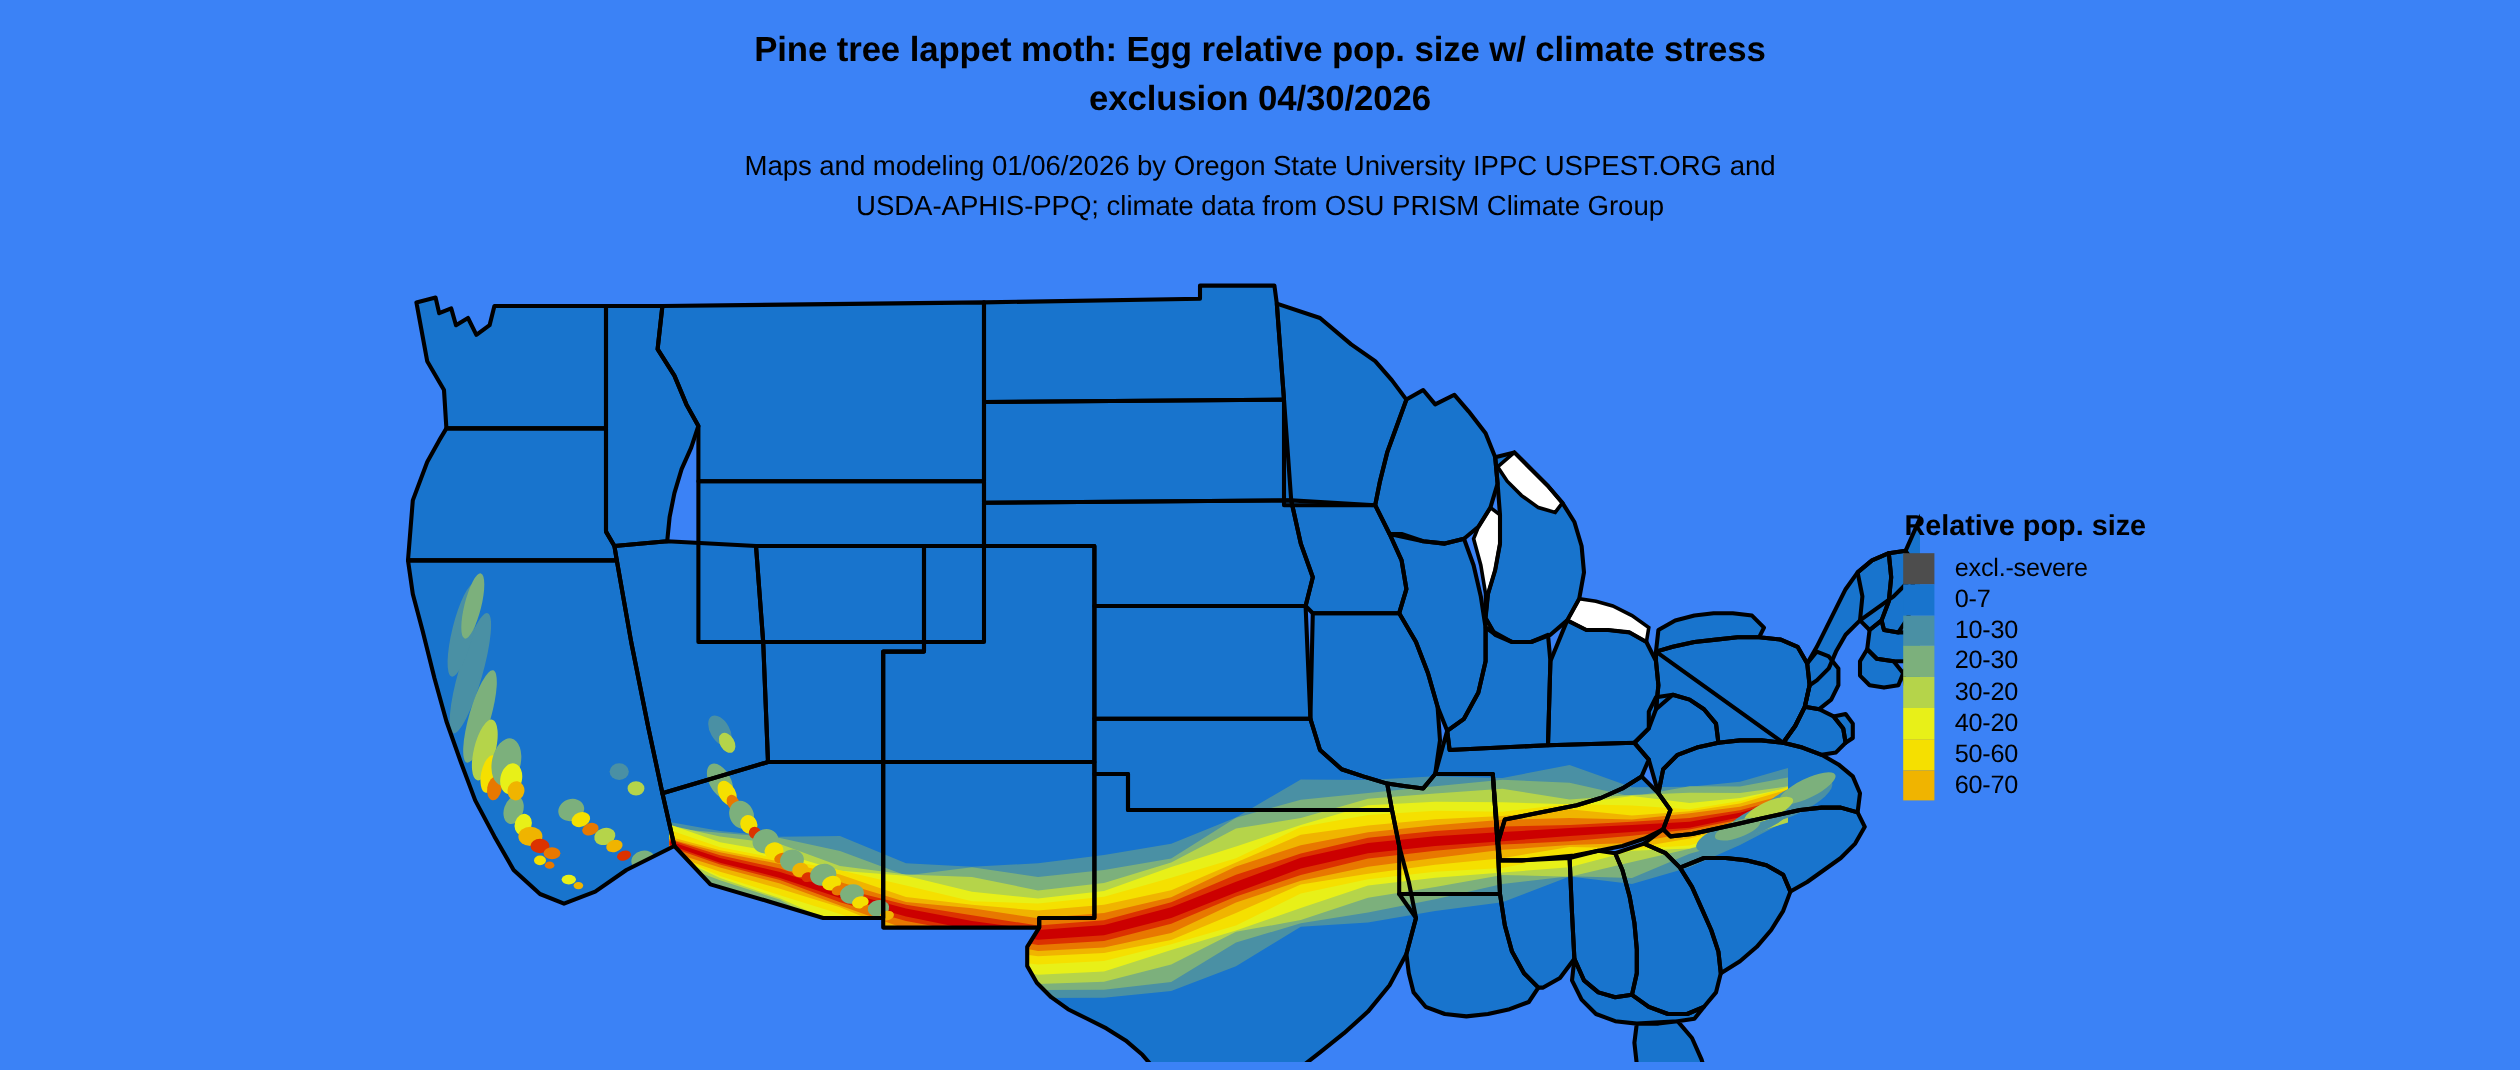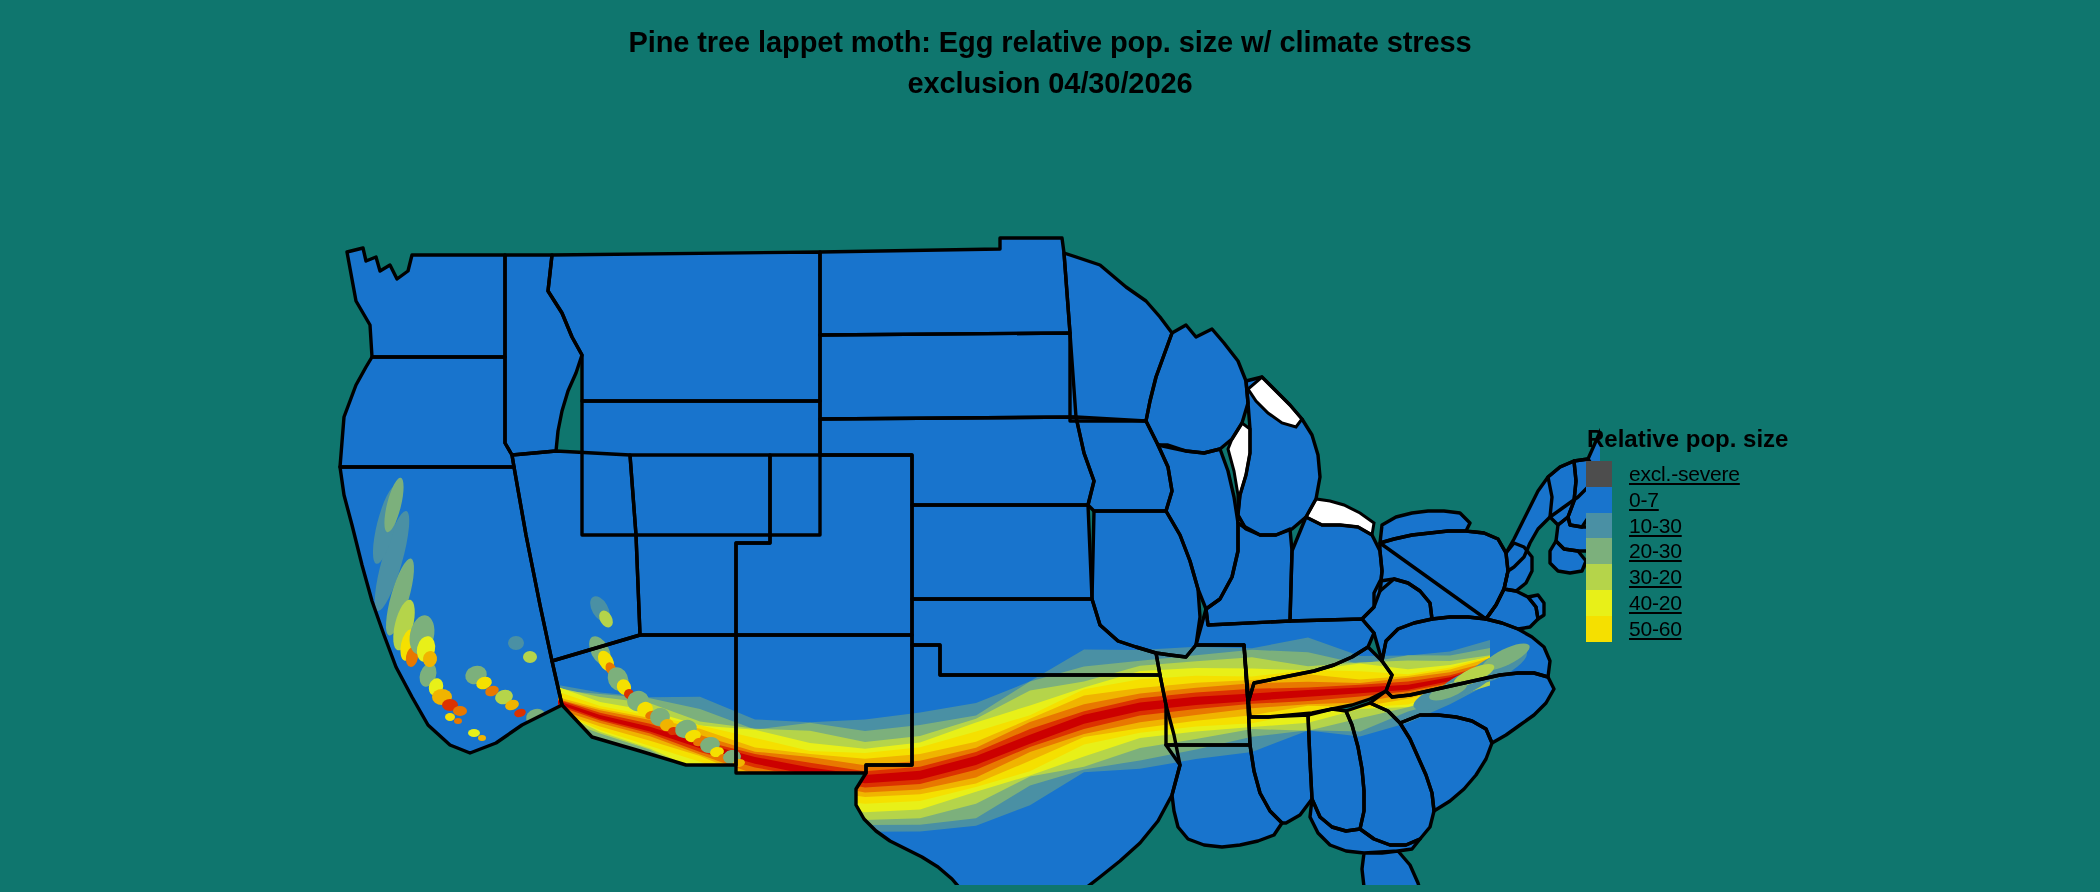--- a/index.html
+++ b/index.html
@@ -3,21 +3,21 @@
 <meta charset="utf-8">
 <title>Pine tree lappet moth risk map</title>
 <style>
   html,body{margin:0;padding:0;background:#ffffff;}
   body{
     width:2100px;height:892px;overflow:hidden;position:relative;
     font-family:"Liberation Sans", sans-serif;
     color:#000000;
     -webkit-font-smoothing:antialiased;
   }
-  #root{position:absolute;inset:0;background:#0f766e;}
+  #root{position:absolute;inset:0;background:#3b82f6;}
 
   
   .head{position:absolute;left:0;top:0;width:100%;text-align:center;}
   .title{
     margin:0;padding-top:22px;
     font-size:29px;font-weight:bold;line-height:41px;
     letter-spacing:-0.1px;
   }
   .title .ln{display:block;}
   .subtitle{
@@ -43,33 +43,37 @@
   }
   .legend-rows{display:block;}
   .legend-row{
     display:flex;align-items:center;height:25.8px;
   }
   .swatch{
     width:26px;height:25.8px;flex:0 0 26px;display:block;
   }
   .legend-label{
     font-size:21px;line-height:25.8px;white-space:nowrap;
-    padding-left:17px;letter-spacing:-0.2px;text-decoration:underline;
+    padding-left:17px;letter-spacing:-0.2px;
   }
 </style>
 </head>
 <body>
 
 <div id="root">
 
   <div class="head">
     <h1 class="title">
       <span class="ln">Pine tree lappet moth: Egg relative pop. size w/ climate stress</span>
       <span class="ln">exclusion 04/30/2026</span>
     </h1>
+    <p class="subtitle">
+      <span class="ln">Maps and modeling 01/06/2026 by Oregon State University IPPC USPEST.ORG and</span>
+      <span class="ln">USDA-APHIS-PPQ; climate data from OSU PRISM Climate Group</span>
+    </p>
   </div>
 
   <div id="map-wrap">
     <svg id="usmap" viewBox="0 0 1300 680" preserveAspectRatio="xMidYMid meet">
       <defs>
 
         <clipPath id="nationClip">
           <path id="nationPathClip" d="M 47,47 L 63,43 L 66,56 L 76,52 L 80,66 L 90,60 L 97,74 L 108,66 L 112,50 L 205,50 L 205,152 L 72,152 L 70,120 L 56,96 Z M 72,152 L 205,152 L 205,238 L 212,250 L 214,262 L 40,262 L 44,212 L 56,180 L 66,162 Z M 205,50 L 252,50 L 248,86 L 262,108 L 272,132 L 282,150 L 276,168 L 268,186 L 262,206 L 258,226 L 256,246 L 212,250 L 205,238 Z M 252,50 L 520,47 L 520,196 L 282,196 L 282,150 L 272,132 L 262,108 L 248,86 Z M 282,196 L 520,196 L 520,330 L 282,330 Z M 256,246 L 212,250 L 214,262 L 226,330 L 240,400 L 252,456 L 340,430 L 336,330 L 330,250 Z M 40,262 L 214,262 L 226,330 L 240,400 L 252,456 L 262,500 L 222,520 L 196,538 L 170,548 L 150,540 L 128,520 L 112,492 L 96,462 L 84,430 L 72,396 L 62,360 L 52,320 L 44,290 Z M 330,250 L 336,330 L 340,430 L 436,430 L 436,338 L 470,338 L 470,250 Z M 252,456 L 340,430 L 436,430 L 436,560 L 386,560 L 340,546 L 292,532 L 262,500 Z M 470,250 L 470,338 L 436,338 L 436,430 L 612,430 L 612,250 Z M 436,430 L 612,430 L 612,560 L 566,560 L 566,568 L 436,568 Z M 520,47 L 700,44 L 700,33 L 762,33 L 764,48 L 770,128 L 520,130 Z M 520,130 L 770,128 L 776,212 L 520,214 Z M 520,214 L 776,212 L 784,248 L 794,276 L 788,300 L 612,300 L 612,250 L 520,250 Z M 612,300 L 788,300 L 792,394 L 612,394 Z M 612,394 L 792,394 L 800,420 L 818,436 L 836,442 L 856,448 L 860,470 L 640,470 L 640,440 L 612,440 Z M 566,568 L 566,560 L 612,560 L 612,440 L 640,440 L 640,470 L 860,470 L 866,500 L 874,530 L 880,560 L 872,590 L 858,616 L 840,638 L 820,656 L 800,672 L 782,686 L 766,700 L 752,714 L 740,728 L 730,744 L 722,760 L 714,772 L 702,776 L 690,770 L 682,756 L 678,740 L 676,722 L 672,704 L 664,688 L 652,674 L 638,662 L 622,652 L 606,644 L 590,636 L 576,626 L 564,614 L 556,600 L 556,584 Z M 764,48 L 800,60 L 826,82 L 846,96 L 860,112 L 872,128 L 864,150 L 856,172 L 850,196 L 846,216 L 770,216 L 770,128 Z M 776,212 L 846,216 L 858,240 L 868,262 L 872,286 L 866,306 L 794,306 L 788,300 L 794,276 L 784,248 Z M 792,394 L 794,306 L 866,306 L 880,330 L 890,356 L 898,384 L 900,412 L 896,440 L 886,452 L 870,450 L 856,448 L 836,442 L 818,436 L 800,420 Z M 860,470 L 856,448 L 870,450 L 886,452 L 896,440 L 944,440 L 948,498 L 950,540 L 866,540 L 866,500 Z M 866,540 L 950,540 L 954,566 L 960,588 L 970,606 L 982,618 L 974,630 L 958,636 L 940,640 L 922,642 L 904,640 L 888,634 L 878,622 L 874,606 L 872,590 L 880,560 Z M 846,216 L 850,196 L 856,172 L 864,150 L 872,128 L 886,120 L 896,132 L 912,124 L 924,138 L 938,156 L 946,176 L 948,198 L 942,218 L 932,234 L 920,244 L 904,248 L 886,246 L 868,240 L 858,240 Z M 866,306 L 872,286 L 868,262 L 858,240 L 886,246 L 904,248 L 920,244 L 928,266 L 934,292 L 938,318 L 938,346 L 932,372 L 920,394 L 906,404 L 898,384 L 890,356 L 880,330 Z M 946,176 L 962,172 L 976,186 L 990,200 L 1002,214 L 1012,230 L 1018,250 L 1020,272 L 1016,294 L 1006,312 L 992,324 L 976,330 L 960,330 L 946,324 L 938,310 L 940,290 L 946,270 L 950,248 L 950,224 L 948,198 Z M 938,318 L 938,346 L 932,372 L 920,394 L 906,404 L 908,420 L 990,416 L 992,346 L 990,324 L 976,330 L 960,330 Z M 992,346 L 990,416 L 1062,414 L 1074,402 L 1080,386 L 1082,366 L 1080,346 L 1072,330 L 1058,322 L 1040,320 L 1022,320 L 1006,312 Z M 906,404 L 908,420 L 990,416 L 1062,414 L 1074,428 L 1068,442 L 1052,452 L 1034,460 L 1014,466 L 994,470 L 974,474 L 954,478 L 948,498 L 944,440 L 896,440 Z M 944,440 L 948,498 L 954,478 L 974,474 L 994,470 L 1014,466 L 1034,460 L 1052,452 L 1068,442 L 1082,456 L 1092,470 L 1086,486 L 1070,494 L 1052,500 L 1032,504 L 1012,508 L 990,510 L 968,512 L 950,512 Z M 950,540 L 948,498 L 950,512 L 968,512 L 1008,510 L 1010,556 L 1012,594 L 1000,610 L 986,618 L 982,618 L 970,606 L 960,588 L 954,566 Z M 1008,510 L 1010,556 L 1012,594 L 1020,612 L 1032,622 L 1046,626 L 1060,624 L 1064,606 L 1064,586 L 1062,564 L 1058,542 L 1052,520 L 1046,506 L 1032,504 Z M 1046,506 L 1052,520 L 1058,542 L 1062,564 L 1064,586 L 1064,606 L 1060,624 L 1074,634 L 1090,640 L 1106,640 L 1120,634 L 1130,622 L 1134,606 L 1132,588 L 1126,570 L 1118,552 L 1110,534 L 1100,518 L 1088,506 L 1070,498 Z M 1060,624 L 1046,626 L 1032,622 L 1020,612 L 1012,594 L 1010,612 L 1018,628 L 1030,640 L 1046,646 L 1064,648 L 1082,648 L 1098,646 L 1112,644 L 1120,634 L 1106,640 L 1090,640 L 1074,634 Z M 1098,646 L 1110,660 L 1118,678 L 1124,698 L 1128,718 L 1132,738 L 1138,756 L 1146,772 L 1152,788 L 1154,806 L 1150,820 L 1142,830 L 1130,834 L 1118,830 L 1110,820 L 1104,806 L 1100,790 L 1096,772 L 1090,754 L 1082,736 L 1074,718 L 1068,700 L 1064,682 L 1062,664 L 1064,648 Z M 1100,518 L 1110,534 L 1118,552 L 1126,570 L 1132,588 L 1134,606 L 1150,596 L 1164,584 L 1176,570 L 1186,554 L 1192,538 L 1186,524 L 1172,516 L 1156,512 L 1138,510 L 1120,510 Z M 1070,498 L 1088,506 L 1100,518 L 1120,510 L 1138,510 L 1156,512 L 1172,516 L 1186,524 L 1192,538 L 1206,530 L 1220,520 L 1234,510 L 1246,498 L 1254,484 L 1248,472 L 1234,468 L 1218,468 L 1200,470 L 1182,474 L 1164,478 L 1146,482 L 1128,486 L 1110,490 L 1092,492 L 1086,486 Z M 1082,456 L 1092,470 L 1086,486 L 1092,492 L 1110,490 L 1128,486 L 1146,482 L 1164,478 L 1182,474 L 1200,470 L 1218,468 L 1234,468 L 1248,472 L 1250,456 L 1244,442 L 1232,432 L 1218,424 L 1202,418 L 1186,414 L 1168,412 L 1150,412 L 1132,414 L 1114,418 L 1098,424 L 1086,436 Z M 1062,414 L 1074,428 L 1082,456 L 1086,436 L 1098,424 L 1114,418 L 1132,414 L 1130,398 L 1120,386 L 1108,378 L 1094,374 L 1080,376 L 1074,388 L 1074,402 Z M 1080,346 L 1082,366 L 1080,386 L 1094,374 L 1108,378 L 1120,386 L 1130,398 L 1132,414 L 1150,412 L 1168,412 L 1186,414 L 1196,400 L 1204,384 L 1208,366 L 1206,348 L 1198,334 L 1184,328 L 1166,326 L 1148,326 L 1130,328 L 1112,330 L 1094,334 L 1080,338 Z M 1080,338 L 1094,334 L 1112,330 L 1130,328 L 1148,326 L 1166,326 L 1184,328 L 1198,334 L 1206,348 L 1214,334 L 1222,318 L 1230,302 L 1238,286 L 1248,272 L 1260,262 L 1274,256 L 1288,254 L 1296,266 L 1290,280 L 1278,292 L 1264,302 L 1250,312 L 1238,324 L 1230,338 L 1224,352 L 1214,362 L 1208,366 L 1204,384 L 1196,400 L 1186,414 Z M 1082,320 L 1096,312 L 1112,308 L 1128,306 L 1144,306 L 1160,308 L 1170,318 L 1166,326 L 1148,326 L 1130,328 L 1112,330 L 1094,334 L 1080,338 Z M 1206,348 L 1208,366 L 1204,384 L 1216,386 L 1226,378 L 1232,366 L 1232,352 L 1224,342 L 1214,338 Z M 1186,414 L 1196,400 L 1204,384 L 1216,386 L 1228,392 L 1236,402 L 1238,414 L 1230,422 L 1218,424 L 1202,418 Z M 1248,272 L 1260,262 L 1274,256 L 1276,276 L 1274,296 L 1268,312 L 1258,320 L 1250,312 L 1252,292 Z M 1274,256 L 1288,254 L 1294,272 L 1294,292 L 1290,310 L 1282,322 L 1270,320 L 1268,312 L 1274,296 L 1276,276 Z M 1288,254 L 1296,236 L 1304,218 L 1312,200 L 1320,182 L 1330,166 L 1340,154 L 1348,162 L 1352,180 L 1354,200 L 1352,220 L 1346,238 L 1338,254 L 1328,268 L 1316,280 L 1304,290 L 1294,292 L 1294,272 Z M 1258,320 L 1268,312 L 1270,320 L 1282,322 L 1296,322 L 1310,324 L 1322,330 L 1318,342 L 1306,346 L 1292,346 L 1278,346 L 1264,344 L 1256,336 Z M 1256,336 L 1264,344 L 1278,346 L 1286,356 L 1282,366 L 1270,368 L 1258,366 L 1250,358 L 1250,346 Z M 1286,356 L 1292,346 L 1302,348 L 1304,358 L 1298,366 L 1288,366 Z M 1228,392 L 1236,402 L 1238,414 L 1244,410 L 1244,398 L 1238,390 Z "></path>
         </clipPath>
       </defs>
@@ -281,16 +285,20 @@
           <span class="legend-label">30-20</span>
         </div>
         <div class="legend-row">
           <span class="swatch" style="background: rgb(232, 240, 24);"></span>
           <span class="legend-label">40-20</span>
         </div>
         <div class="legend-row">
           <span class="swatch" style="background: rgb(245, 224, 0);"></span>
           <span class="legend-label">50-60</span>
         </div>
+        <div class="legend-row">
+          <span class="swatch" style="background: rgb(240, 180, 0);"></span>
+          <span class="legend-label">60-70</span>
+        </div>
       </div>
   </div>
 
 </div>
 
 </body></html>

